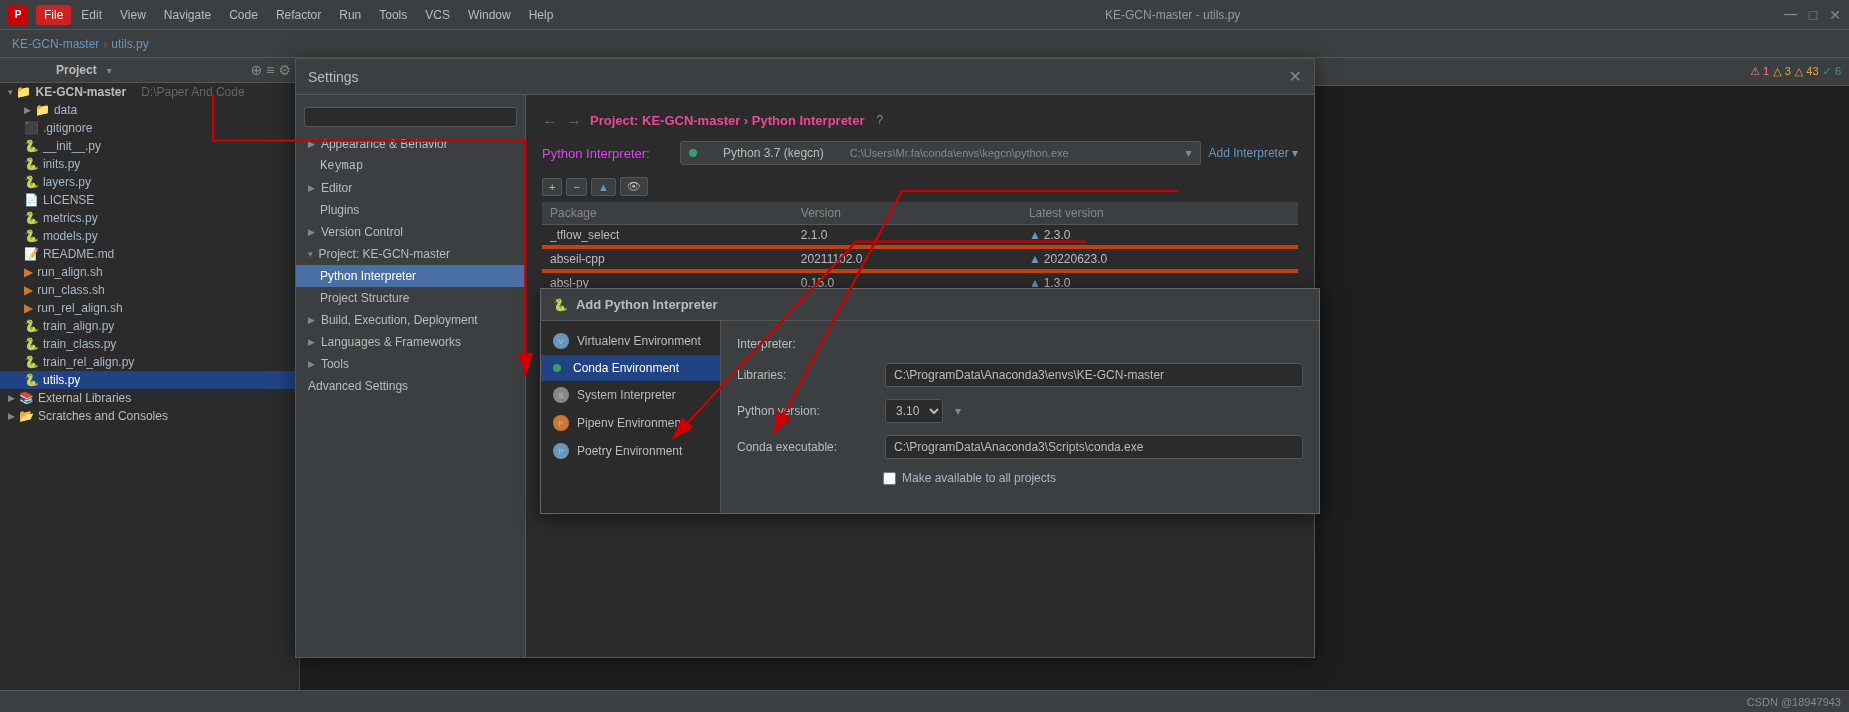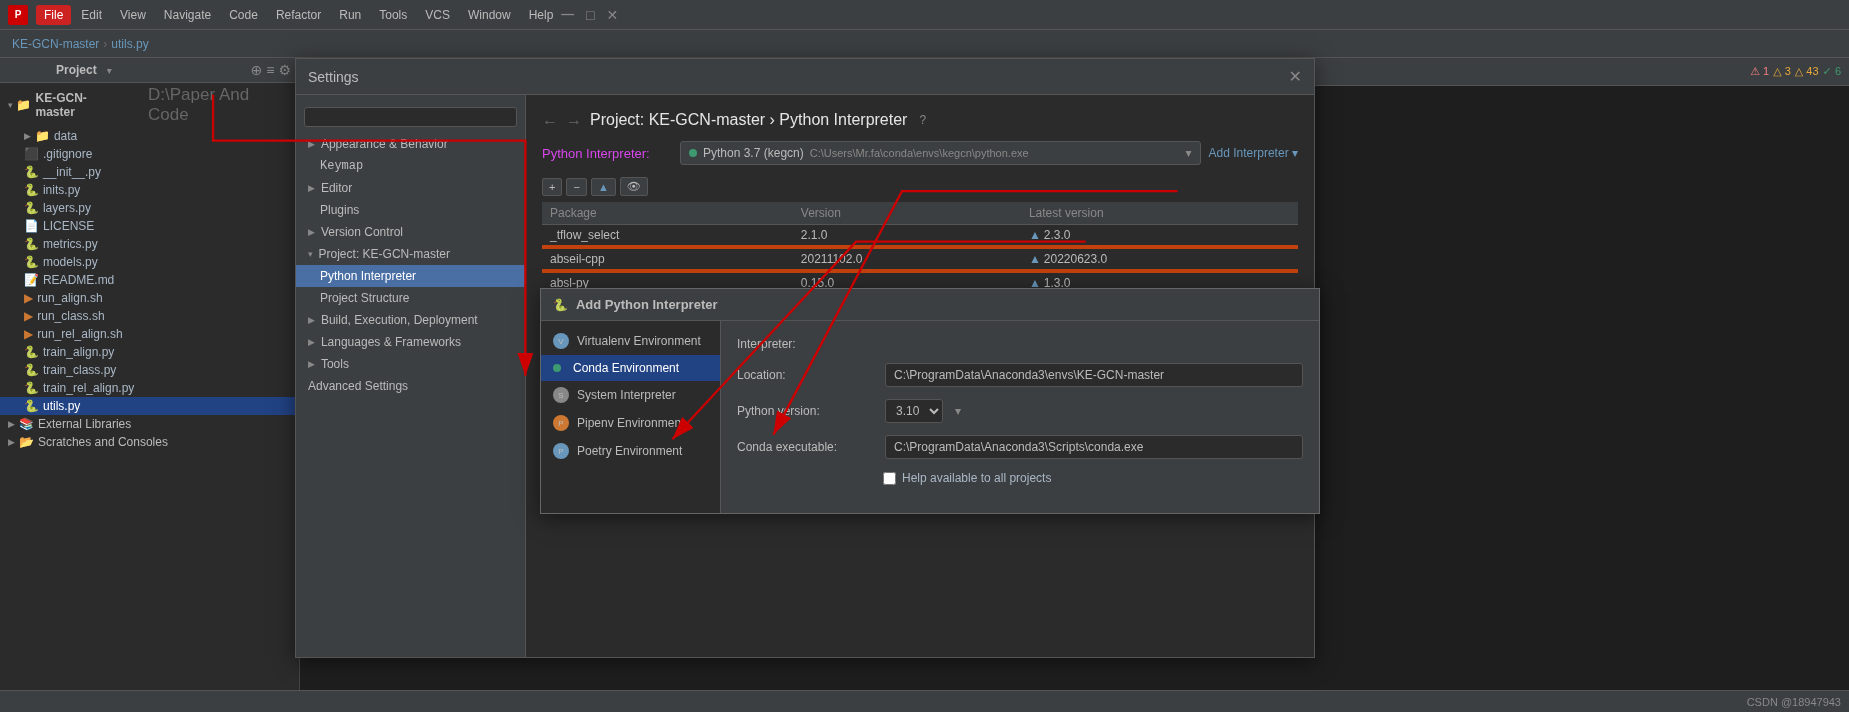--- a/index.html
+++ b/index.html
@@ -40,21 +40,21 @@
     .search-box { margin: 6px 8px; background: #2b2b2b; border: 1px solid #555; border-radius: 3px; padding: 3px 8px; color: #bbb; width: calc(100% - 16px); font-size: 11px; outline: none; }
     .nav-item { padding: 4px 12px; cursor: pointer; color: #bbb; font-size: 12px; display: flex; align-items: center; gap: 6px; }
     .nav-item.selected { background: #4a6fa5; color: #fff; }
     .nav-sub { padding-left: 24px; }
     .settings-content { flex: 1; background: #2b2b2b; overflow-y: auto; padding: 16px; }
 
     
     .interpreter-section { }
     .interpreter-row { display: flex; align-items: center; gap: 8px; margin-bottom: 12px; }
     .interpreter-label { color: #d946ef; font-size: 13px; width: 130px; }
-    .interpreter-dropdown { flex: 1; background: #3c3f41; border: 1px solid #555; border-radius: 3px; padding: 4px 8px; color: #bbb; display: flex; align-items: center; gap: 2px; cursor: pointer; }
+    .interpreter-dropdown { flex: 1; background: #3c3f41; border: 1px solid #555; border-radius: 3px; padding: 4px 8px; color: #bbb; display: flex; align-items: center; gap: 22px; cursor: pointer; }
     .interpreter-dropdown-arrow { margin-left: auto; color: #888; }
     .add-interpreter-btn { color: #6897bb; cursor: pointer; font-size: 12px; white-space: nowrap; }
     .add-interpreter-arrow { color: #6897bb; }
 
     
     .pkg-toolbar { display: flex; align-items: center; gap: 4px; margin-bottom: 6px; }
     .pkg-btn { background: #3c3f41; border: 1px solid #555; color: #bbb; padding: 2px 6px; cursor: pointer; border-radius: 2px; font-size: 11px; }
     .pkg-table { width: 100%; border-collapse: collapse; font-size: 12px; }
     .pkg-table th { background: #3c3f41; color: #888; padding: 4px 8px; text-align: left; border-bottom: 1px solid #555; font-weight: normal; }
     .pkg-table td { padding: 3px 8px; border-bottom: 4px solid #c2410c; color: #bbb; }
@@ -120,20 +120,21 @@
     <div class="menu-item">View</div>
     <div class="menu-item">Navigate</div>
     <div class="menu-item">Code</div>
     <div class="menu-item">Refactor</div>
     <div class="menu-item">Run</div>
     <div class="menu-item">Tools</div>
     <div class="menu-item">VCS</div>
     <div class="menu-item">Window</div>
     <div class="menu-item">Help</div>
   </div>
+  <div class="title-center">KE-GCN-master - utils.py</div>
   <div class="title-bar-right">
     <span style="color:#888; font-size:18px; cursor:pointer;">─</span>
     <span style="color:#888; font-size:14px; cursor:pointer; margin: 0 6px;">□</span>
     <span style="color:#888; font-size:14px; cursor:pointer;">✕</span>
   </div>
 </div>
 
 <div class="breadcrumb-bar">
   <div class="breadcrumb">
     <span class="breadcrumb-link">KE-GCN-master</span>
@@ -153,21 +154,21 @@
         <span class="panel-icon">≡</span>
         <span class="panel-icon">⚙</span>
       </div>
     </div>
 
     <div style="overflow-y:auto; flex:1;">
       <div class="tree-item">
         <span style="color:#888; font-size:9px;">▾</span>
         <span class="folder-icon">📁</span>
         <span style="color:#bbb; font-size:12px; font-weight:bold;">KE-GCN-master</span>
-        <span style="color:#666; font-size:17px; margin-left:20px;">D:\Paper And Code</span>
+        <span style="color:#666; font-size:12px; margin-left:11px;">D:\Paper And Code</span>
       </div>
       <div class="tree-item" style="padding-left:24px;">
         <span style="color:#888; font-size:9px;">▶</span>
         <span class="folder-icon">📁</span>
         <span>data</span>
       </div>
       <div class="tree-item" style="padding-left:24px;">
         <span style="color:#f08080;">⬛</span>
         <span>.gitignore</span>
       </div>
@@ -315,21 +316,21 @@
           <span>Advanced Settings</span>
         </div>
       </div>
 
       <div class="settings-content">
         <div class="interpreter-section">
 
           <div style="display:flex; align-items:center; gap:8px; margin-bottom:12px;">
             <span style="color:#666; cursor:pointer; font-size:16px;">←</span>
             <span style="color:#666; cursor:pointer; font-size:16px;">→</span>
-            <span style="color:#e5e5e5; font-size:16px; font-weight:normal;">Project: KE-GCN-master  ›  Python Interpreter</span>
+            <span style="color:#ec4899; font-size:13px; font-weight:bold;">Project: KE-GCN-master  ›  Python Interpreter</span>
             <span style="color:#888; margin-left:4px; cursor:pointer;">?</span>
           </div>
 
           <div class="interpreter-row">
             <span class="interpreter-label">Python Interpreter:</span>
             <div class="interpreter-dropdown">
               <span class="green-dot"></span>
               <span>Python 3.7 (kegcn)</span>
               <span style="color:#888; font-size:11px; margin-left:4px;">C:\Users\Mr.fa\conda\envs\kegcn\python.exe</span>
               <span class="interpreter-dropdown-arrow">▾</span>
@@ -411,41 +412,41 @@
           <span class="env-icon poetry">P</span>
           <span>Poetry Environment</span>
         </div>
       </div>
 
       <div class="popup-content">
         <div class="form-row">
           <span class="form-label">Interpreter:</span>
         </div>
         <div class="form-row">
-          <span class="form-label">Location:</span>
+          <span class="form-label">Libraries:</span>
           <input class="form-input" type="text" value="C:\ProgramData\Anaconda3\envs\KE-GCN-master" style="">
         </div>
         <div class="form-row">
           <span class="form-label">Python version:</span>
           <select class="form-select">
             <option>3.10</option>
             <option>3.9</option>
             <option>3.8</option>
             <option>3.7</option>
           </select>
           <span style="color:#888; margin-left:4px;">▾</span>
         </div>
         <div class="form-row">
           <span class="form-label">Conda executable:</span>
           <input class="form-input" type="text" value="C:\ProgramData\Anaconda3\Scripts\conda.exe" style="">
         </div>
         <div class="form-row form-checkbox">
           <span class="form-label"></span>
           <input type="checkbox" style="">
-          <span>Help available to all projects</span>
+          <span>Make available to all projects</span>
         </div>
       </div>
     </div>
   </div>
 
   <svg class="red-arrows" viewBox="0 0 1849 712" xmlns="http://www.w3.org/2000/svg">
 
     <defs>
       <marker id="arrowhead" markerWidth="10" markerHeight="7" refX="10" refY="3.5" orient="auto">
         <polygon points="0 0, 10 3.5, 0 7" fill="#cc0000"></polygon>

